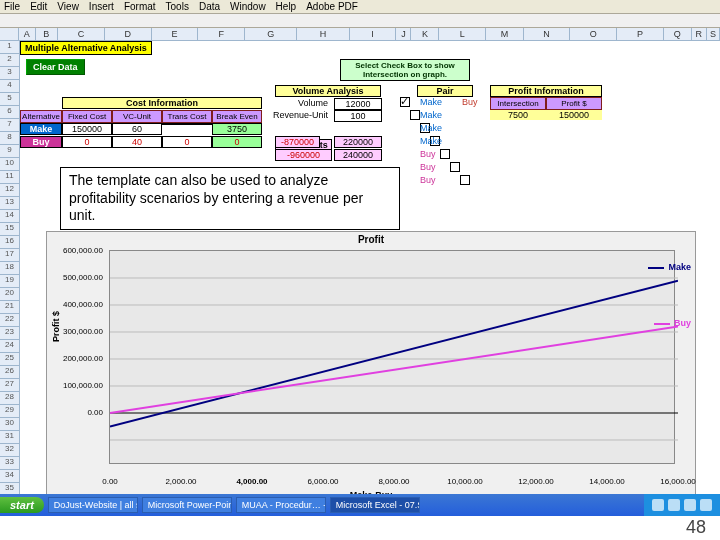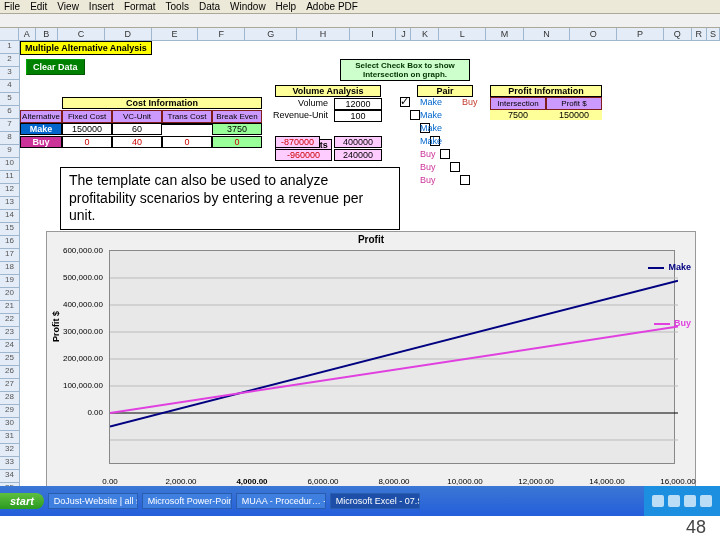--- a/index.html
+++ b/index.html
@@ -44,21 +44,21 @@
   .chart-title { position:absolute; top:2px; left:0; right:0; text-align:center; font-weight:bold; font-size:10px; }
   .ylabel { position:absolute; font-size:8px; right:592px; text-align:right; width:50px; }
   .xlabel { position:absolute; font-size:8px; bottom:18px; text-align:center; width:46px; }
   .xaxis-title { position:absolute; bottom:4px; left:0; right:0; text-align:center; font-weight:bold; font-size:9px; }
   .yaxis-title { position:absolute; left:4px; top:110px; transform:rotate(-90deg); transform-origin:left top; font-weight:bold; font-size:9px; }
   .legend-item { position:absolute; font-weight:bold; font-size:9px; }
   .legend-swatch { display:inline-block; width:16px; height:2px; vertical-align:middle; margin-right:4px;}
 
   .callout { position:absolute; background:#fff; border:1px solid #000; padding:4px 8px; font-size:14px; line-height:1.25; }
 
-  .taskbar { position:absolute; bottom:24px; left:0; right:0; height:30px; background:linear-gradient(#3b77d4,#245edb); display:flex; align-items:center; }
+  .taskbar { position:absolute; bottom:24px; left:0; right:0; height:22px; background:linear-gradient(#3b77d4,#245edb); display:flex; align-items:center; }
   .start-btn { background:linear-gradient(#5fbf3f,#2a9a20); color:#fff; font-weight:bold; padding:2px 10px; border-radius:0 8px 8px 0; font-size:11px; font-style:italic;}
   .task-item { background:#3f7fe0; color:#fff; font-size:9px; padding:2px 5px; margin-left:4px; border:1px solid #2a5db0; white-space:nowrap; overflow:hidden; max-width:90px;}
   .task-item.active { background:#1d4fa8; }
   .tray{ margin-left:auto; background:#1d8fe0; height:100%; padding:0 6px; display:flex; align-items:center;}
   .tray-icon{width:12px;height:12px;background:#fff;border-radius:2px;margin:0 2px;opacity:.7;}
 
   .page-num { position:absolute; bottom:2px; right:14px; font-size:18px; color:#444; }
 
   svg.plotlines { position:absolute; left:0; top:0; }
 </style>
@@ -168,21 +168,21 @@
     <div class="cell data-cell red" style="left:142px; top:95px; width:50px;">0</div>
     <div class="cell data-cell green-bg red" style="left:192px; top:95px; width:50px;">0</div>
 
     <div class="cell section-hdr" style="left:255px; top:44px; width:106px;">Volume Analysis</div>
     <div class="cell label-plain" style="left:252px; top:57px; width:60px;">Volume</div>
     <div class="cell data-cell" style="left:314px; top:57px; width:48px;">12000</div>
     <div class="cell label-plain" style="left:246px; top:69px; width:66px;">Revenue-Unit</div>
     <div class="cell data-cell" style="left:314px; top:69px; width:48px;">100</div>
     <div class="cell section-hdr pink" style="left:255px; top:82px; width:57px;margin-top:16px;">Total Costs</div>
     <div class="cell data-cell pink-bg red" style="left:255px; top:95px; width:45px;">-870000</div>
-    <div class="cell data-cell pink-bg" style="left:314px; top:95px; width:48px;">400000</div>
+    <div class="cell data-cell pink-bg" style="left:314px; top:95px; width:48px;">220000</div>
     <div class="cell data-cell pink-bg red" style="left:255px; top:108px; width:57px;">-960000</div>
     <div class="cell data-cell pink-bg" style="left:314px; top:108px; width:48px;">240000</div>
 
     <div class="cell section-hdr" style="left:397px; top:44px; width:56px;">Pair</div>
     <div class="cell section-hdr" style="left:470px; top:44px; width:112px;">Profit Information</div>
     <div class="cell tbl-hdr" style="left:470px; top:56px; width:56px;">Intersection</div>
     <div class="cell tbl-hdr" style="left:526px; top:56px; width:56px;">Profit $</div>
     <div class="cell pair-name red" style="left:442px; top:56px; color:#c0392b;">Buy</div>
     <div class="cell data-cell" style="left:470px; top:69px; width:56px; border:none; background:#ffff99;">7500</div>
     <div class="cell data-cell" style="left:526px; top:69px; width:56px; border:none; background:#ffff99;">150000</div>

